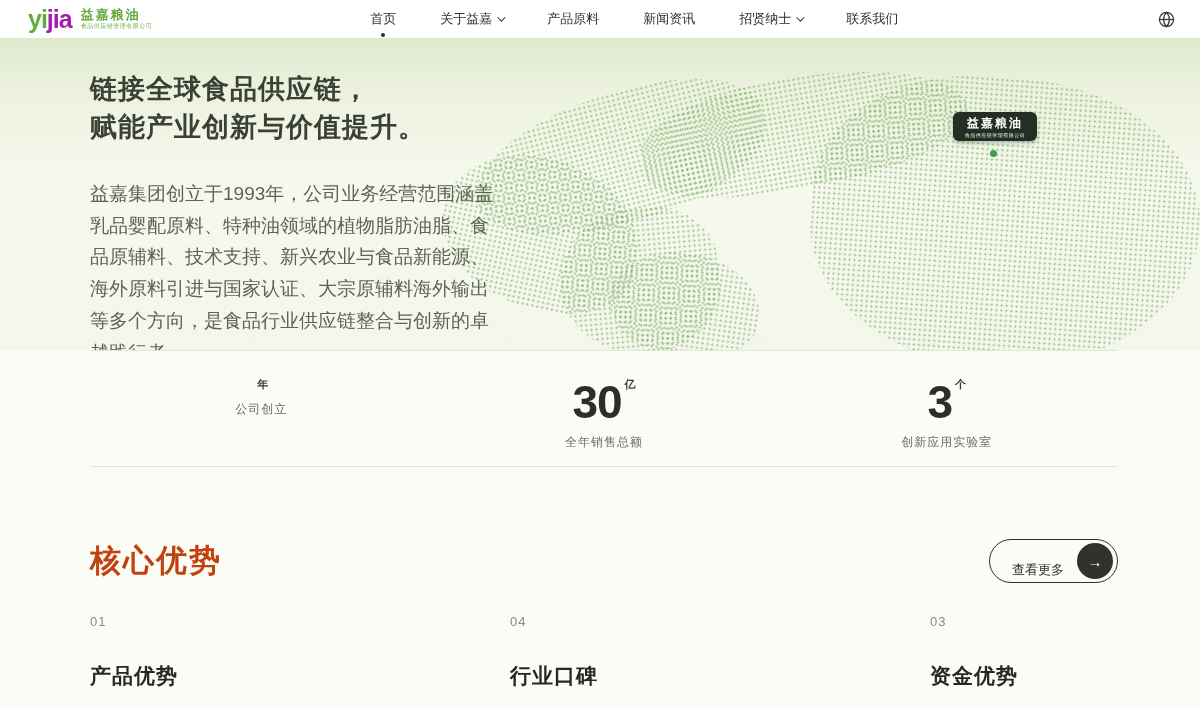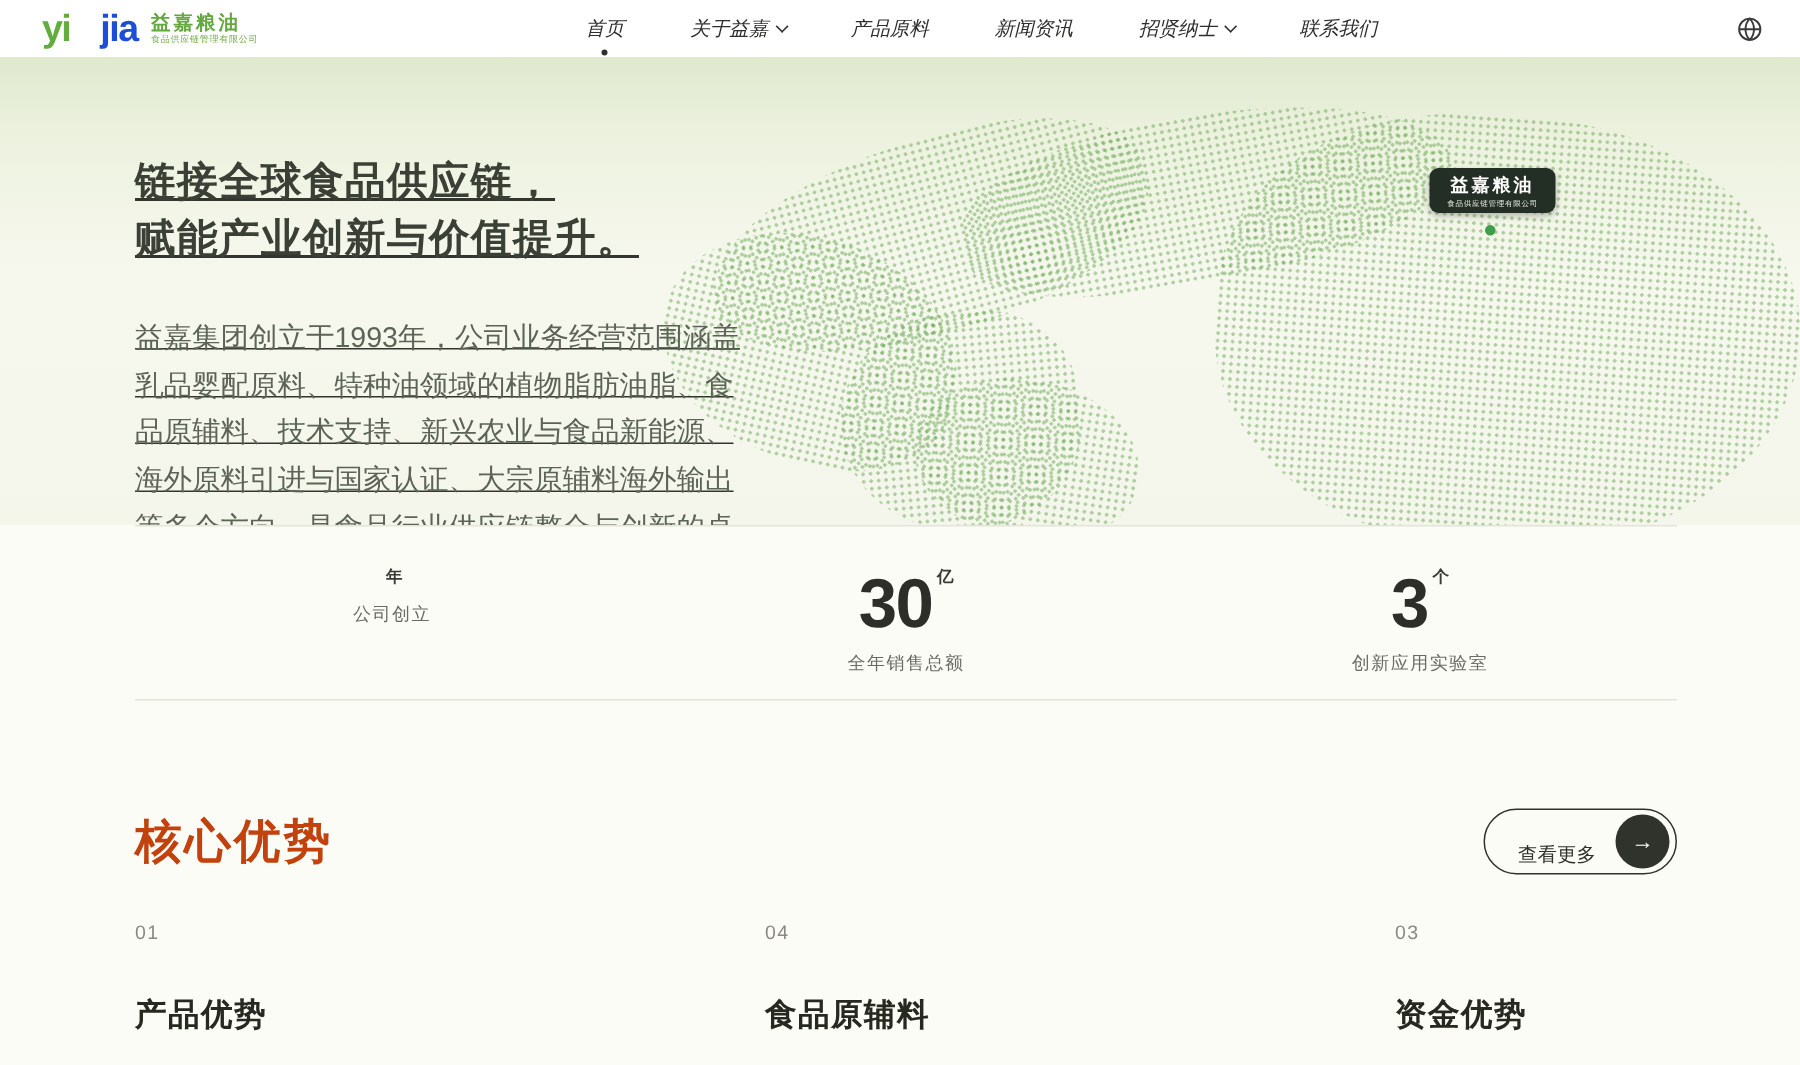--- a/index.html
+++ b/index.html
@@ -11,36 +11,36 @@
   .wrap { width:1028px; margin-left:90px; }
 
   
   .header {
     height:38px; background:#ffffff;
     display:flex; align-items:center; position:relative; z-index:5;
   }
   .logo { display:flex; align-items:center; margin-left:28px; cursor:pointer; }
   .logo-latin { font-size:25px; font-weight:800; letter-spacing:-1px; line-height:1; }
   .logo-latin .yi { color:#62ad3b; }
-  .logo-latin .jia { color:#1d4ed8;padding-left:20px; }
+  .logo-latin .jia { color:#a21caf; }
   .logo-cn { margin-left:9px; display:flex; flex-direction:column; }
   .logo-cn-title { font-size:13px; font-weight:700; color:#63a93d; letter-spacing:2px; line-height:1.2; }
   .logo-cn-sub { font-size:6px; color:#6fae4a; letter-spacing:.5px; }
-  .nav { display:flex; align-items:flex-start; gap:44px; margin-left:218px;font-style:italic; }
+  .nav { display:flex; align-items:flex-start; gap:44px; margin-left:218px; }
   .nav-item { position:relative; font-size:13px; color:#2e2e2c; cursor:pointer; display:flex; align-items:center; gap:5px; }
   .nav-dot { position:absolute; left:50%; bottom:-9px; width:4px; height:4px; border-radius:50%; background:#2e2e2c; transform:translateX(-50%); }
   .chev { width:6px; height:6px; border-right:1.5px solid #2e2e2c; border-bottom:1.5px solid #2e2e2c; transform:rotate(45deg) translateY(-2px); }
   .globe { margin-left:auto; margin-right:25px; cursor:pointer; display:flex; align-items:center; }
 
   
   .hero {
     position:relative; height:312px; overflow:hidden;
     background:linear-gradient(180deg,#dfe9ce 0px,#edf2df 55px,#f6f8ee 150px,#f4f6eb 100%);
   }
-  .hero-inner { position:relative; z-index:2; padding-top:64px;text-decoration:underline; }
+  .hero-inner { position:relative; z-index:2; padding-top:32px; }
   .hero-title { font-size:27px; font-weight:700; color:#3b4036; letter-spacing:1px; line-height:1.42; }
   .hero-desc { width:414px; margin-top:31px; font-size:19px; line-height:1.68; color:#5c6456; }
   .btn-more {
     margin-top:24px; display:inline-flex; align-items:flex-end; gap:13px;
     height:44px; padding:3px 4px 3px 22px; border:1px solid #2f332b; border-radius:24px;
     background:transparent; cursor:pointer; font-family:inherit;
   }
   .btn-more-label { font-size:13px; color:#2e322a; }
   .btn-more-circle {
     width:36px; height:36px; border-radius:50%; background:#2f332b;
@@ -197,21 +197,21 @@
     </button>
   </div>
   <div class="adv-cols">
     <div class="adv-col">
       <div class="adv-index">01</div>
       <div class="adv-col-title">产品优势</div>
       <div class="adv-col-text">益海嘉里战略合作伙伴，特种油脂唯一指定合作伙伴</div>
     </div>
     <div class="adv-col">
       <div class="adv-index">04</div>
-      <div class="adv-col-title">食品原辅料</div>
+      <div class="adv-col-title">行业口碑</div>
       <div class="adv-col-text">在伊利的年度评选中，更是三次获此殊荣，这无疑是对我们与客户稳</div>
     </div>
     <div class="adv-col">
       <div class="adv-index">03</div>
       <div class="adv-col-title">资金优势</div>
       <div class="adv-col-text">经过33年来的积累，公司业务聚焦在食品原材料和附属材料</div>
     </div>
   </div>
 </section>
 

